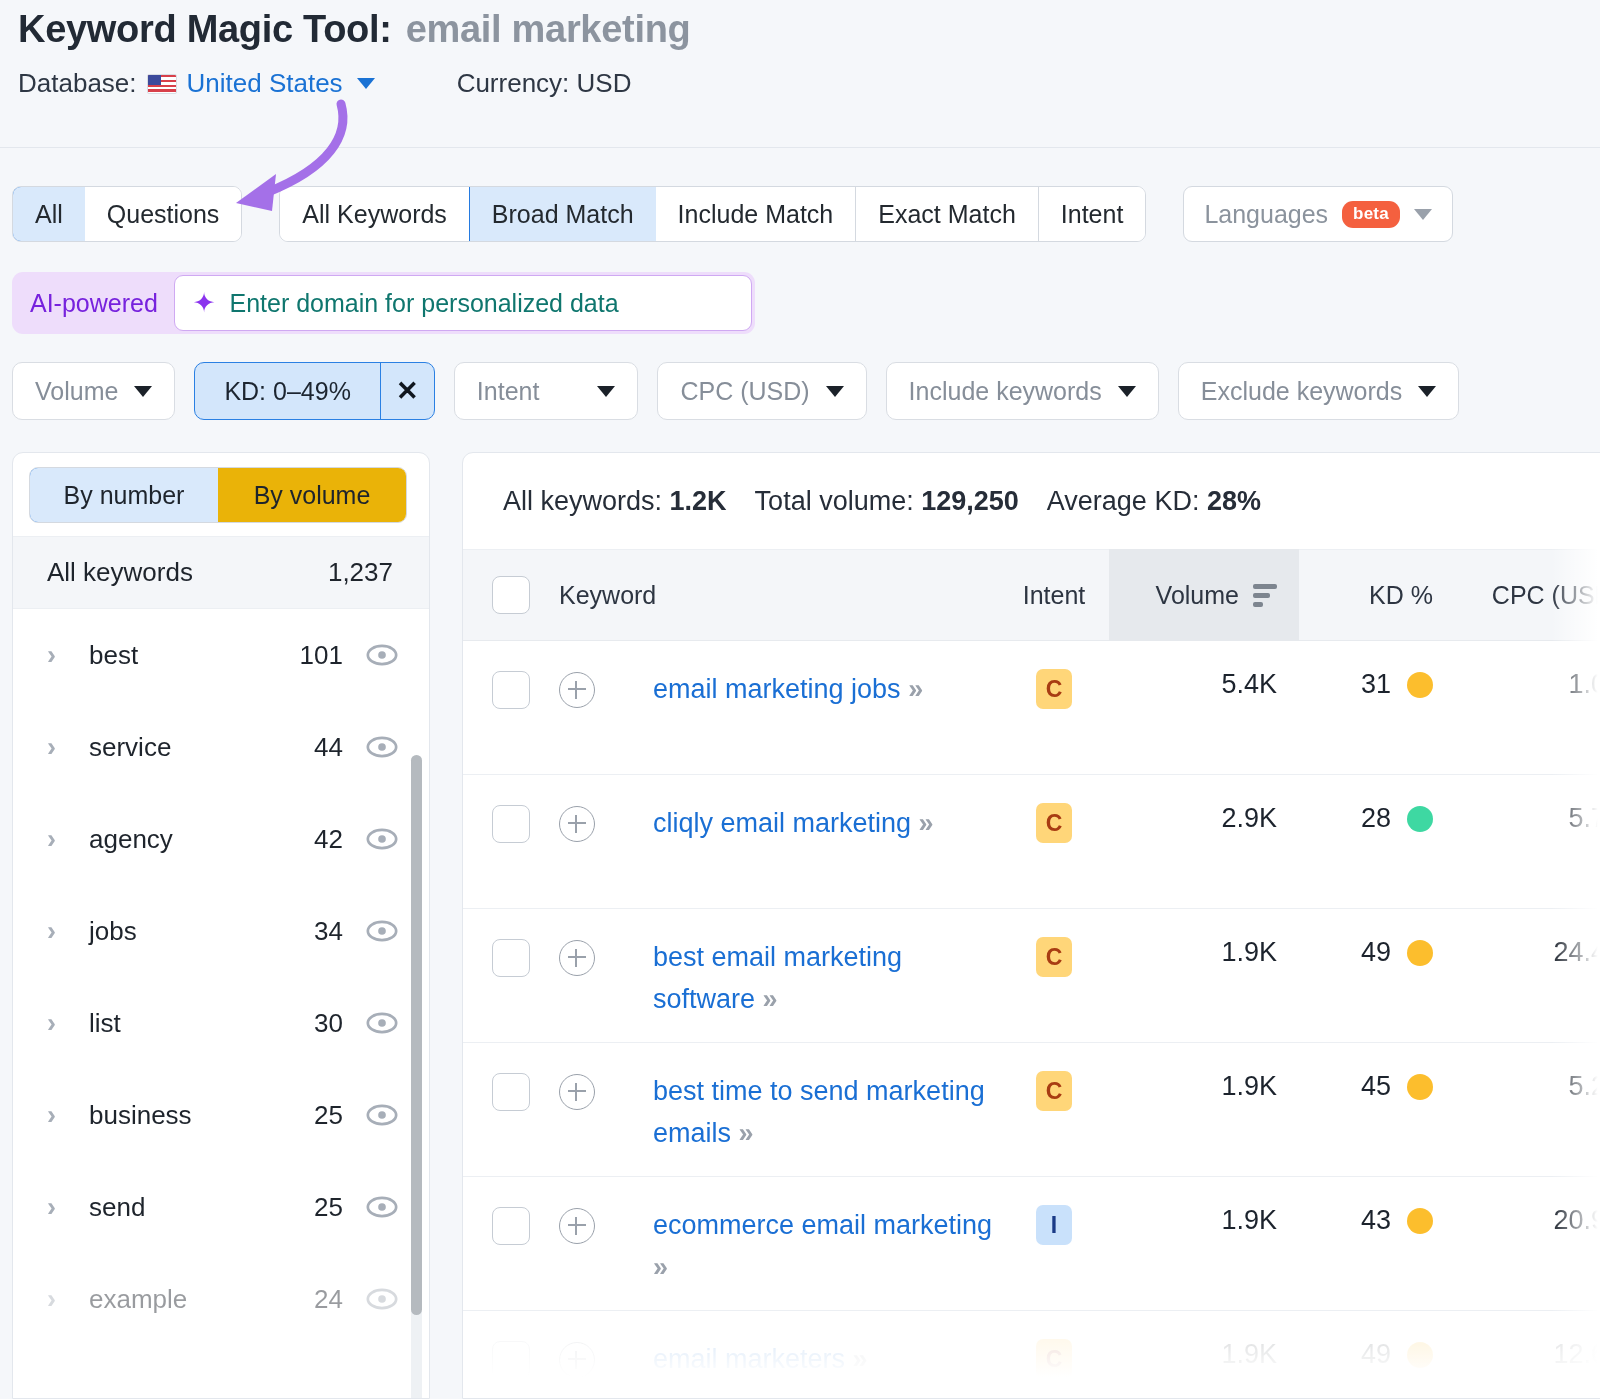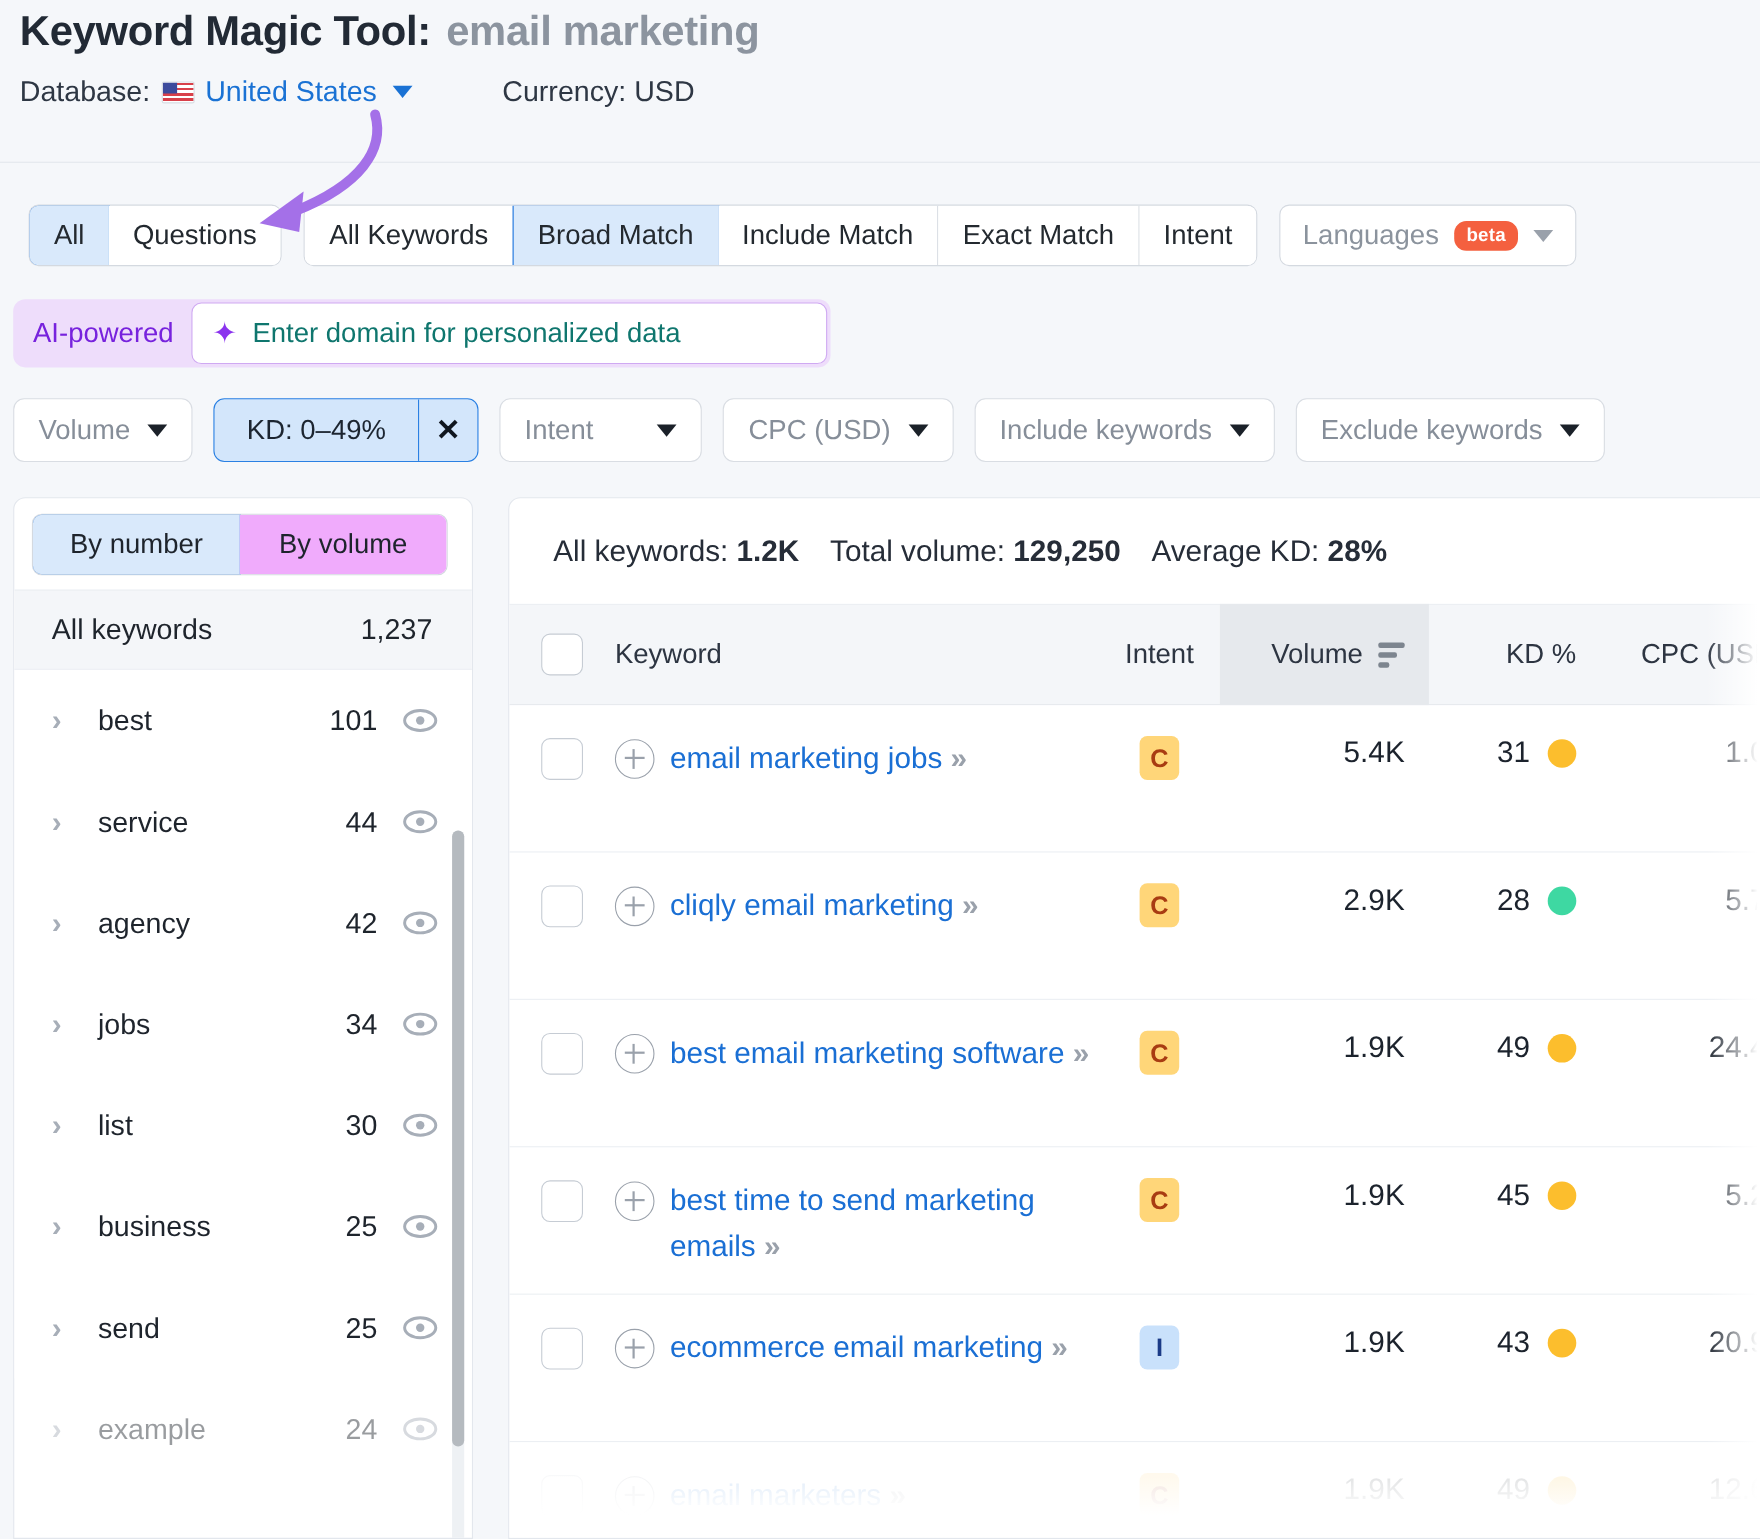--- a/index.html
+++ b/index.html
@@ -44,22 +44,22 @@
   }
   .currency { margin-left: 72px; color: #2e3744; }
 
   .hdr-sep {
     position: absolute; left: 0; right: 0; top: 147px;
     height: 1px; background: #e3e7ed;
   }
 
   
   .tabs-row {
-    position: absolute; top: 186px; left: 26px;
-    display: flex; align-items: center; gap: 20px; justify-content: space-between;
+    position: absolute; top: 186px; left: 12px;
+    display: flex; align-items: center; gap: 37px; justify-content: space-between;
   }
   .seg {
     display: flex; background: #fff;
     border: 1px solid #d4d9e0; border-radius: 9px; overflow: hidden;
     height: 56px;
   }
   .seg .tab {
     display: flex; align-items: center; justify-content: center;
     padding: 0 22px; font-size: 25px; color: #23292f; white-space: nowrap;
     border-right: 1px solid #d4d9e0; background: #fff; cursor: pointer;
@@ -131,21 +131,21 @@
     background: #fff; border: 1px solid #e3e7ed;
     border-radius: 11px 11px 0 0; overflow: hidden;
   }
   .side-toggle { padding: 14px 16px 13px 16px; }
   .toggle-group {
     display: flex; border: 1px solid #d4d9e0; border-radius: 9px; overflow: hidden;
     width: 378px; height: 56px;
   }
   .toggle-group .tg {
     flex: 1; display: flex; align-items: center; justify-content: center;
-    font-size: 25px; color: #1e242c; background: #f0abfc;
+    font-size: 25px; color: #1e242c; background: #eab308;
   }
   .toggle-group .tg.active {
     background: #d9e9fb; border: 1.6px solid #247ae0; border-radius: 9px 0 0 9px; margin: -1px;
   }
   .side-all {
     display: flex; align-items: center; justify-content: space-between;
     padding: 20px 36px 20px 34px; background: #f4f6f9;
     border-top: 1px solid #eceff3; border-bottom: 1px solid #eceff3;
     font-size: 26px; color: #1e242c;
   }
@@ -216,21 +216,21 @@
   .kwcell { display: flex; align-items: flex-start; gap: 14px; }
   .plus {
     width: 36px; height: 36px; flex: none; border-radius: 50%;
     border: 1.8px solid #9aa1ab; position: relative; margin-top: 3px;
   }
   .plus::before, .plus::after {
     content: ""; position: absolute; background: #9aa1ab;
   }
   .plus::before { left: 8px; right: 8px; top: 15px; height: 2.4px; }
   .plus::after  { top: 8px; bottom: 8px; left: 15px; width: 2.4px; }
-  .kwtext { font-size: 27px; line-height: 1.55; color: #1a6fd4; }
+  .kwtext { font-size: 27px; line-height: 1.55; color: #1a6fd4; margin-left: 44px; }
   .dchev { color: #9aa1ab; font-weight: bold; letter-spacing: -2px; }
   .badge {
     display: inline-flex; align-items: center; justify-content: center;
     width: 36px; height: 40px; border-radius: 7px;
     font-size: 23px; font-weight: bold;
   }
   .badge.C { background: #ffd679; color: #a83c12; }
   .badge.I { background: #c9e1fb; color: #1b3b87; }
   .num { font-size: 27px; color: #1c232d; }
   .kdwrap { display: flex; align-items: center; justify-content: flex-end; gap: 16px; }

